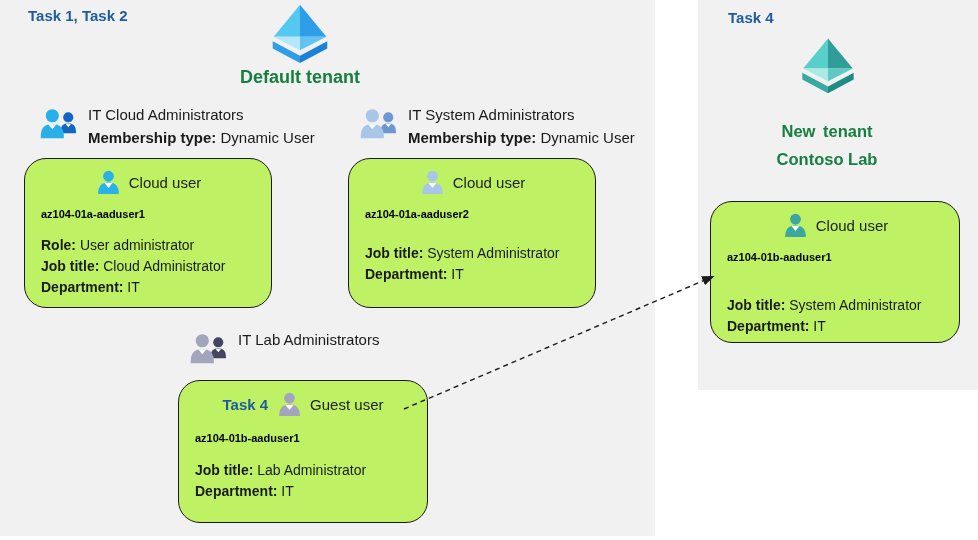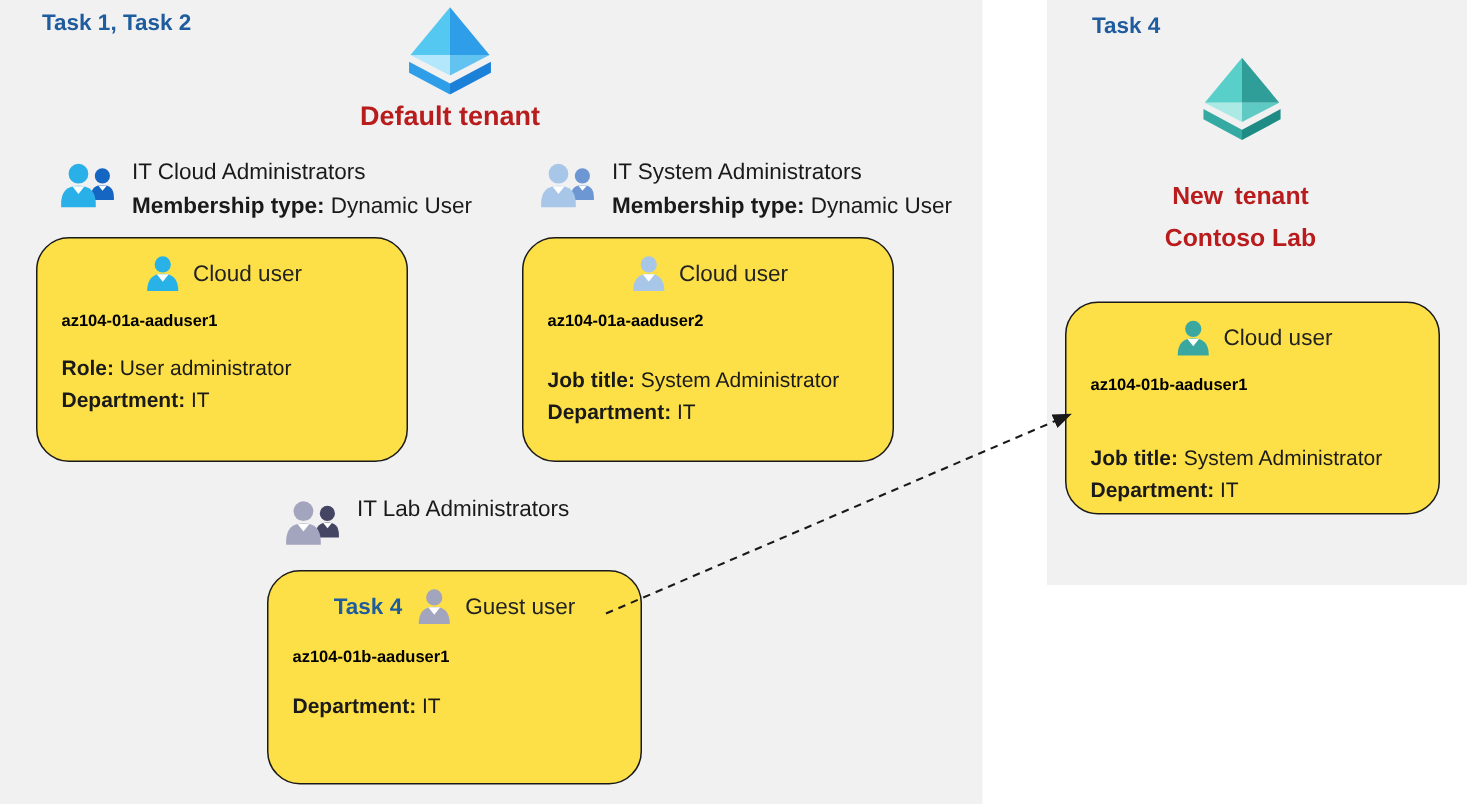--- a/index.html
+++ b/index.html
@@ -14,39 +14,39 @@
   #right-panel { left: 698px; top: 0; width: 280px; height: 390px; }
 
   .task-label { position: absolute; font-size: 15px; font-weight: bold; color: #1e5c9e; margin-left: 16px; }
   #task12-label { left: 12px; top: 7px; }
   #task3-label  { left: 712px; top: 9px; }
 
   .tenant-icon { position: absolute; }
   #tenant-icon-blue { left: 261px; top: 3px;  width: 78px; height: 60px; }
   #tenant-icon-teal { left: 792px; top: 36px; width: 72px; height: 58px; }
 
-  .tenant-title { position: absolute; font-weight: bold; font-size: 18px; text-align: center; color: #b91c1c; }
+  .tenant-title { position: absolute; font-weight: bold; font-size: 18px; text-align: center; color: #15803d; }
   #default-tenant-title { left: 200px; top: 67px; width: 200px; }
   #new-tenant-line1 { left: 727px; top: 122px; width: 200px; font-size: 16.5px; word-spacing: 3px; }
   #new-tenant-line2 { left: 727px; top: 150px; width: 200px; font-size: 16.5px; }
 
   .group-icon { position: absolute; width: 44px; height: 38px; }
   #group1-icon { left: 38px;  top: 106px; }
   #group2-icon { left: 358px; top: 106px; }
   #group3-icon { left: 188px; top: 331px; }
 
   .group-text { position: absolute; line-height: 23px; font-size: 15px; }
   #group1-text { left: 88px;  top: 103px; }
   #group2-text { left: 408px; top: 103px; }
   #group3-text { left: 238px; top: 328px; }
   .group-title { font-weight: normal; }
   .membership .lbl { font-weight: bold; }
 
   .card {
-    position: absolute; background: #fde047; border: 1.4px solid #1a1a1a;
+    position: absolute; background: #bef264; border: 1.4px solid #1a1a1a;
     border-radius: 22px;
   }
   #card1 { left: 24px;  top: 158px; width: 248px; height: 150px; }
   #card2 { left: 348px; top: 158px; width: 248px; height: 150px; }
   #card3 { left: 178px; top: 380px; width: 250px; height: 143px; }
   #card4 { left: 710px; top: 201px; width: 250px; height: 142px; }
 
   .card-header {
     display: flex; align-items: center; justify-content: center;
     margin-top: 10px; gap: 7px; font-size: 15px; color: #222;
@@ -137,20 +137,24 @@
       </svg>
       <span>Cloud user</span>
     </div>
     <div class="card-name">az104-01a-aaduser1</div>
     <div class="card-fields">
       <div>
         <span class="lbl">Role:</span>
         <span>User administrator</span>
       </div>
       <div>
+        <span class="lbl">Job title:</span>
+        <span>Cloud Administrator</span>
+      </div>
+      <div>
         <span class="lbl">Department:</span>
         <span>IT</span>
       </div>
     </div>
   </div>
 
   <div id="card2" class="card">
     <div class="card-header">
       <svg class="person-icon" viewBox="0 0 26 26">
         <circle cx="13" cy="7" r="5.2" fill="#a8c6e8"></circle>
@@ -177,20 +181,24 @@
       <span class="task-inline">Task 4</span>
       <svg class="person-icon" viewBox="0 0 26 26">
         <circle cx="13" cy="7" r="5.2" fill="#a2a5bd"></circle>
         <path d="M3 24 q0-11 10-11 q10 0 10 11 z" fill="#a2a5bd"></path>
         <path d="M9.2 13.4 l3.8 4.8 l3.8-4.8 z" fill="#ffffff"></path>
       </svg>
       <span>Guest user</span>
     </div>
     <div class="card-name">az104-01b-aaduser1</div>
     <div class="card-fields">
+      <div>
+        <span class="lbl">Job title:</span>
+        <span>Lab Administrator</span>
+      </div>
       <div>
         <span class="lbl">Department:</span>
         <span>IT</span>
       </div>
     </div>
   </div>
 
   <div id="task3-label" class="task-label">Task 4</div>
 
   <svg id="tenant-icon-teal" class="tenant-icon" viewBox="0 0 84 66">

